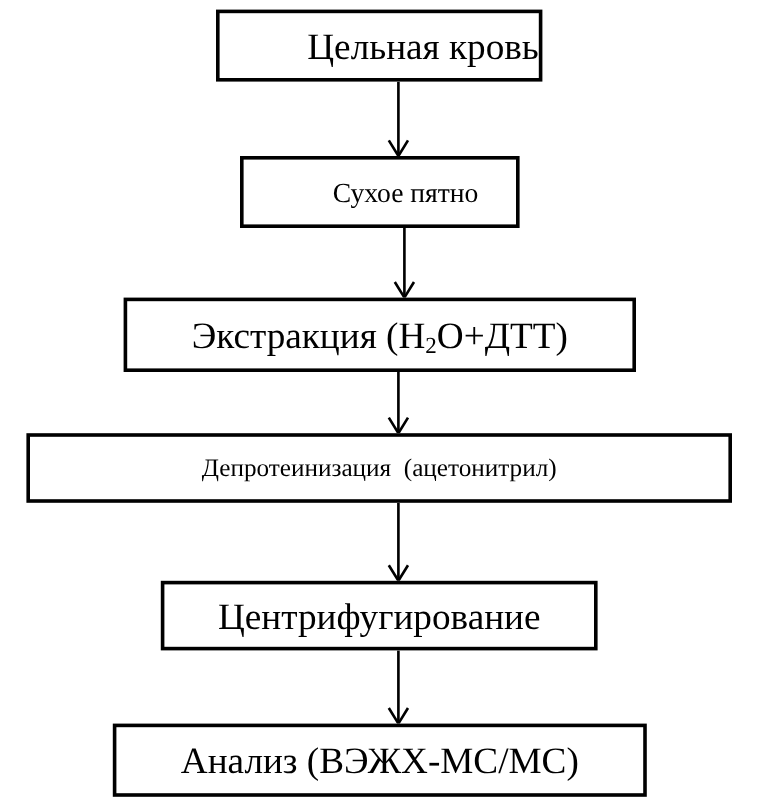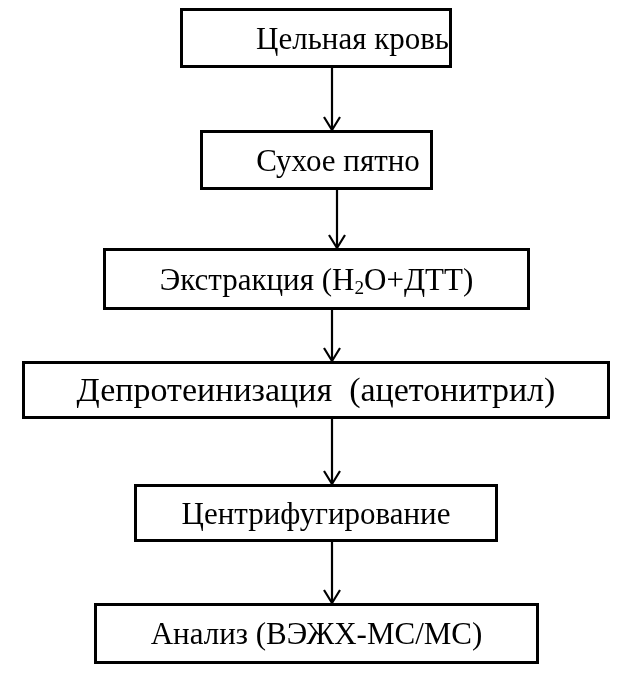--- a/index.html
+++ b/index.html
@@ -80,18 +80,18 @@
         <polyline points="-8,52 0,65 8,52" fill="none" stroke="#000000" stroke-width="2.2" stroke-linecap="butt" stroke-linejoin="miter"></polyline>
       </svg>
     </div>
     <div class="connector" style="left: 317px; top: 542px;">
       <svg width="30" height="61" viewBox="-15 0 30 61">
         <line x1="0" y1="0" x2="0" y2="61" stroke="#000000" stroke-width="2.2"></line>
         <polyline points="-8,48 0,61 8,48" fill="none" stroke="#000000" stroke-width="2.2" stroke-linecap="butt" stroke-linejoin="miter"></polyline>
       </svg>
     </div>
     <div class="node" style="left: 180px; top: 8px; width: 272px; height: 60px; font-size: 31px; border-color: rgb(0, 0, 0); justify-content: flex-end;"><span class="node-label">Цельная кровь</span></div>
-    <div class="node" style="left: 200px; top: 130px; width: 233px; height: 60px; font-size: 31px; border-color: rgb(0, 0, 0); padding-left: 43px;"><span class="node-label">Сухое пятно</span></div>
+    <div class="node" style="left: 200px; top: 130px; width: 233px; height: 60px; font-size: 23px; border-color: rgb(0, 0, 0); padding-left: 43px;"><span class="node-label">Сухое пятно</span></div>
     <div class="node" style="left: 103px; top: 248px; width: 427px; height: 62px; font-size: 31px; border-color: rgb(0, 0, 0);"><span class="node-label">Экстракция (H<sub>2</sub>O+ДТТ)</span></div>
-    <div class="node" style="left: 22px; top: 361px; width: 588px; height: 58px; font-size: 34px; border-color: rgb(0, 0, 0);"><span class="node-label">Депротеинизация  (ацетонитрил)</span></div>
+    <div class="node" style="left: 22px; top: 361px; width: 588px; height: 58px; font-size: 21px; border-color: rgb(0, 0, 0);"><span class="node-label">Депротеинизация  (ацетонитрил)</span></div>
     <div class="node" style="left: 94px; top: 603px; width: 445px; height: 61px; font-size: 31px; border-color: rgb(0, 0, 0);"><span class="node-label">Анализ (ВЭЖХ-МС/МС)</span></div>
     <div class="node" style="left: 134px; top: 484px; width: 364px; height: 58px; font-size: 31px; border-color: rgb(0, 0, 0);"><span class="node-label">Центрифугирование</span></div>
   </div>
 
 </body></html>

